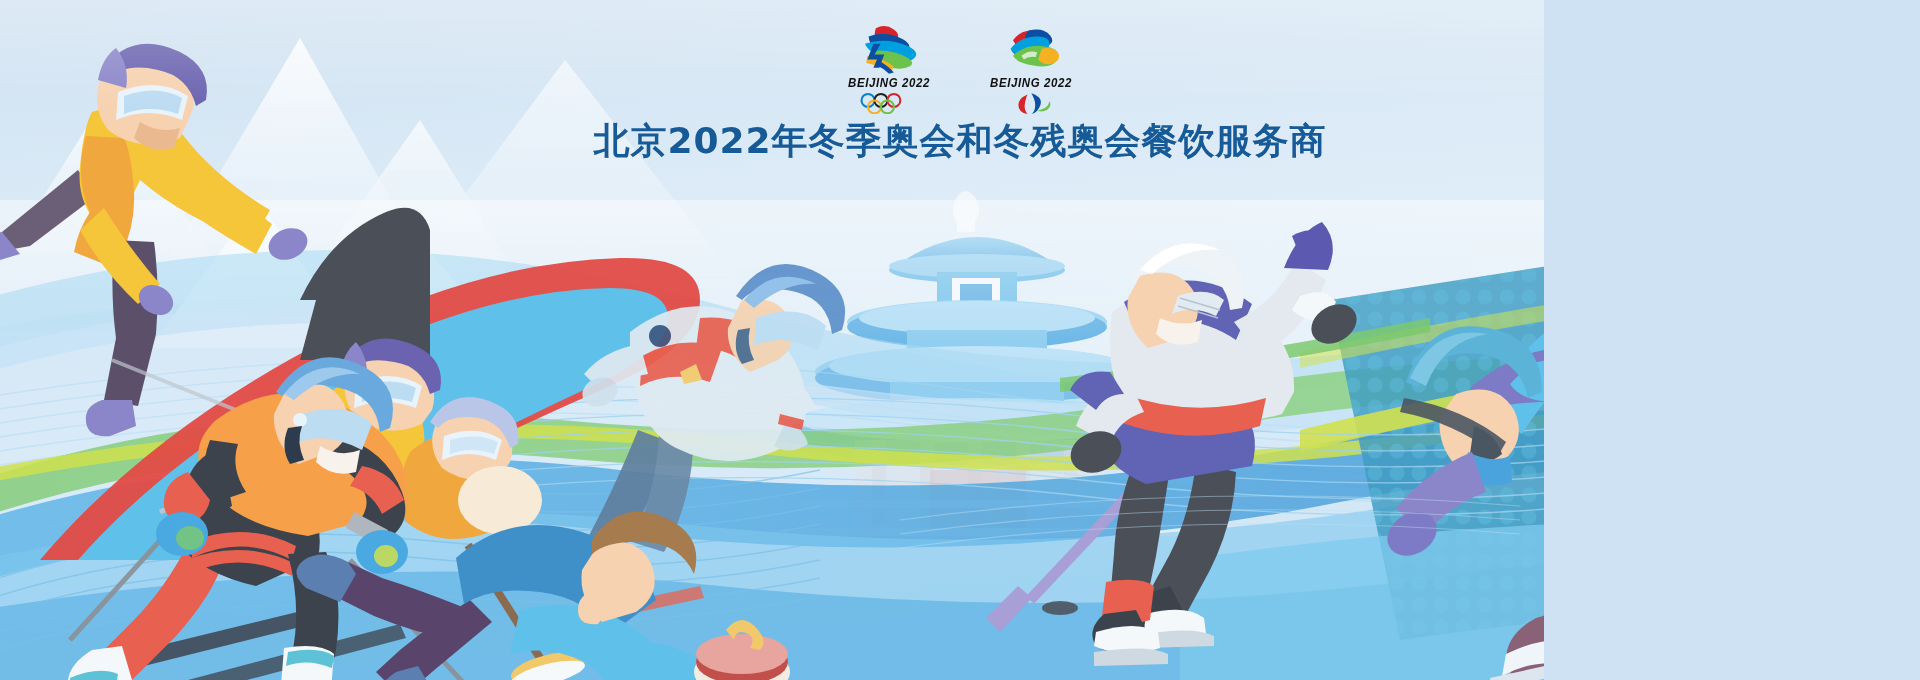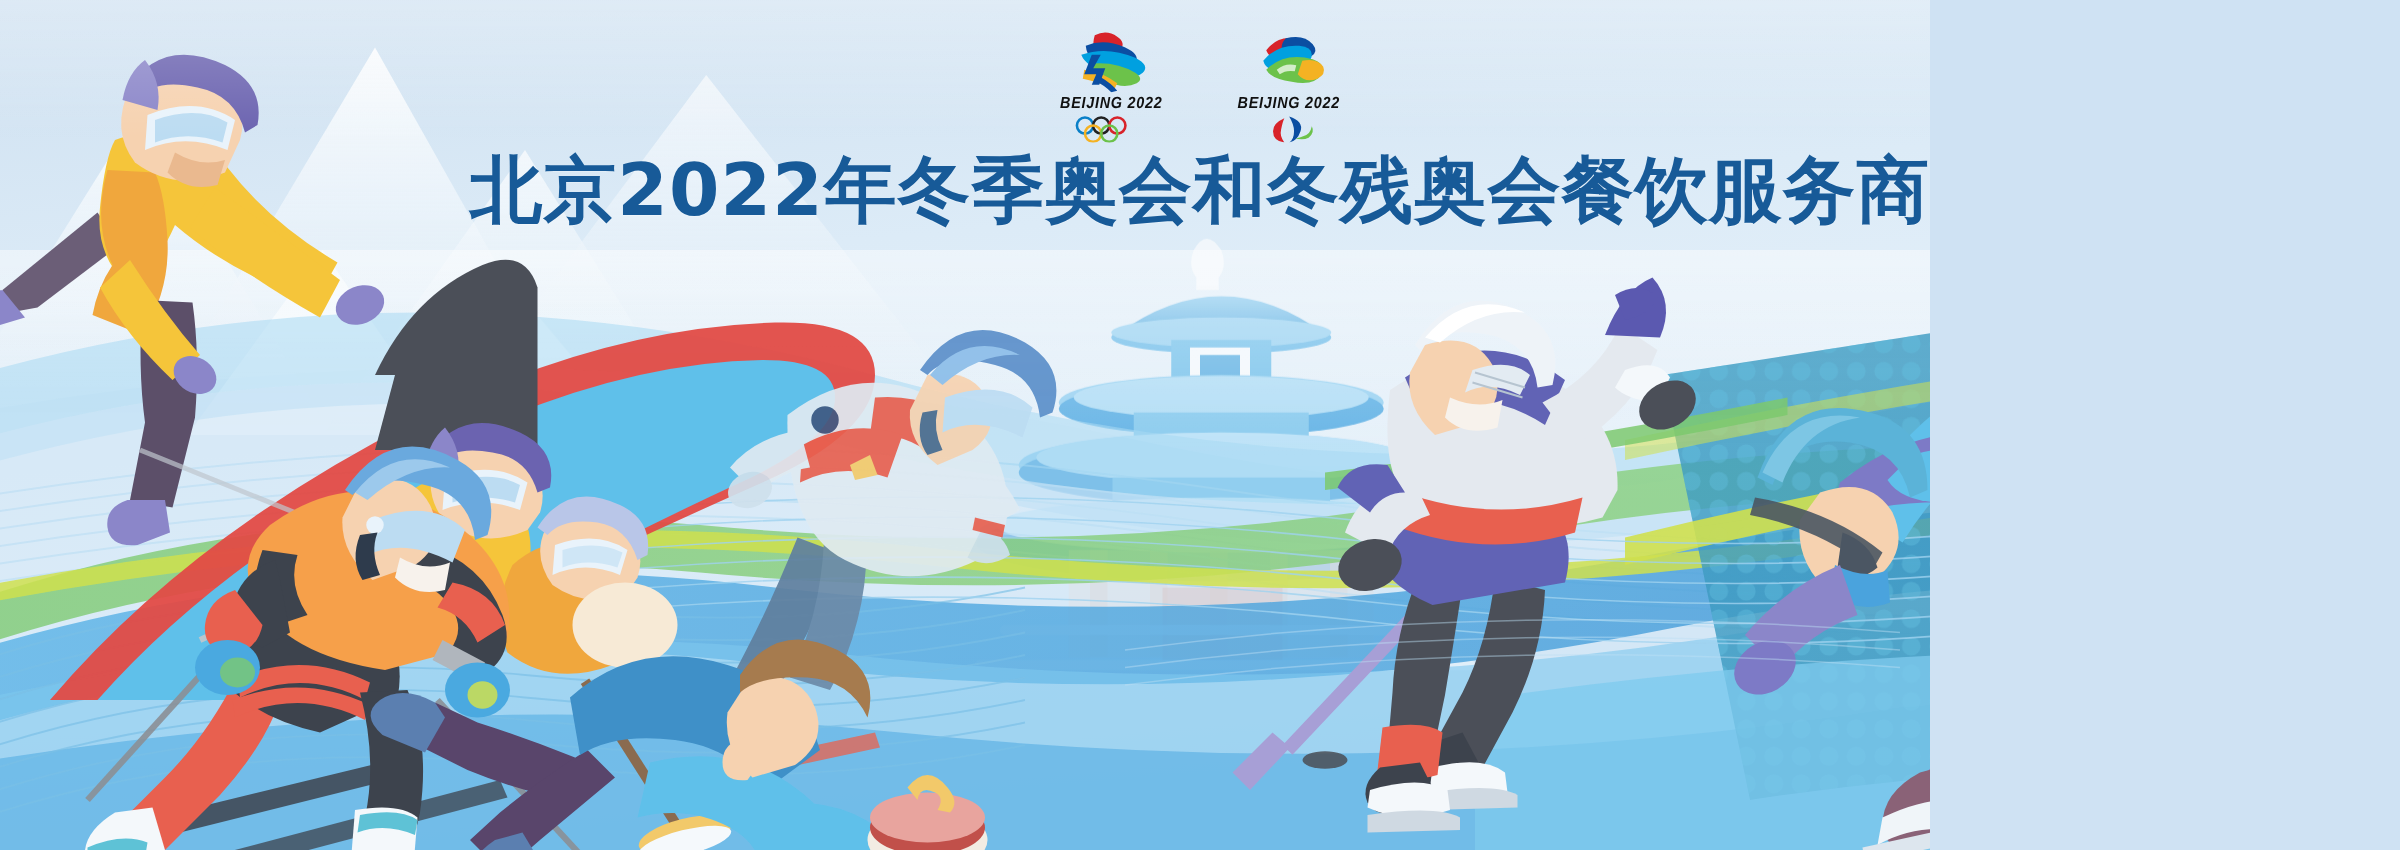--- a/index.html
+++ b/index.html
@@ -27,21 +27,21 @@
     margin-top:3px;font-size:11.5px;font-weight:bold;font-style:italic;
     letter-spacing:.6px;color:#101010;white-space:nowrap;
     transform:scaleY(1.12);
   }
   .emblem .rings{margin-top:3px;height:22px;}
 
   
   #title{
     position:absolute;left:0;top:122px;width:1920px;text-align:center;
     z-index:45;
-    font-size:58px;line-height:1.05;font-weight:bold;
+    font-size:36px;line-height:1.05;font-weight:bold;
     letter-spacing:1px;
     color:#175a98;
     font-family:"DejaVu Sans","Liberation Sans",sans-serif;
     text-shadow:0 1px 0 rgba(255,255,255,.25);
   }
 </style>
 </head>
 <body>
 
 <div id="banner">

